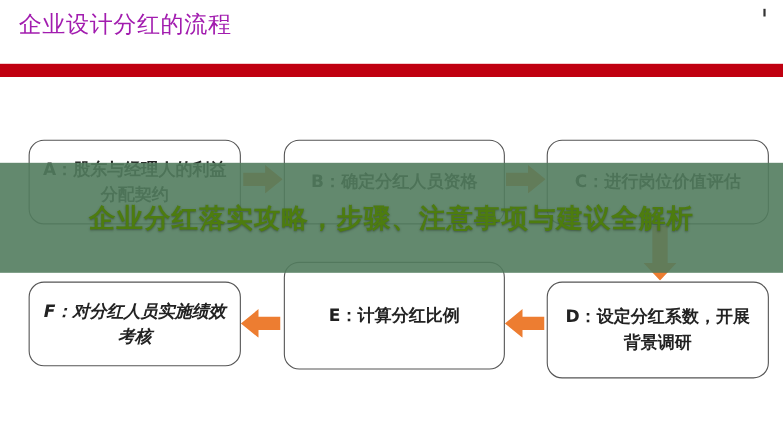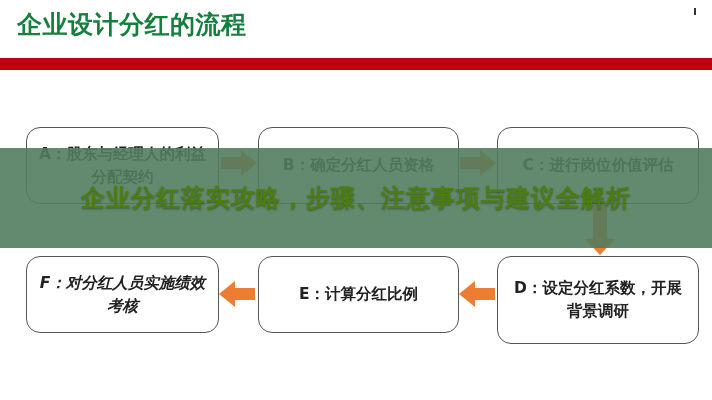--- a/index.html
+++ b/index.html
@@ -3,21 +3,21 @@
 <meta charset="utf-8">
 <style>
   html, body { margin: 0; padding: 0; }
   body {
     width: 712px; height: 400px; overflow: hidden; position: relative;
     background: #ffffff;
     font-family: "DejaVu Sans", "Liberation Sans", sans-serif;
   }
   .slide-title {
     position: absolute; left: 17px; top: 8px;
-    font-size: 25px; font-weight: bold; color: #15803d; letter-spacing: 0.5px;
+    font-size: 21px; font-weight: normal; color: #a21caf; letter-spacing: 0.5px;
   }
   .corner-mark {
     position: absolute; left: 694px; top: 8px; width: 2px; height: 7px; background: #333;
   }
   .red-bar {
     position: absolute; left: 0; top: 58px; width: 712px; height: 12px; background: #c00010;
   }
   .step-box {
     position: absolute; box-sizing: border-box;
     border: 1.3px solid #555; border-radius: 14px; background: #ffffff;
@@ -65,21 +65,21 @@
 <svg class="arrow-down" style="left:585px; top:205px;" width="30" height="50" viewBox="0 0 30 50">
   <polygon points="8,0 22,0 22,34 30,34 15,50 0,34 8,34" fill="#ed7d31"></polygon>
 </svg>
 
 <div class="step-box" style="left:26px; top:256px; width:193px; height:77px;font-style:italic;">
   <span class="step-text">F：对分红人员实施绩效考核</span>
 </div>
 <svg class="arrow-left" style="left:219px; top:281px;" width="36" height="26" viewBox="0 0 36 26">
   <polygon points="36,7 16,7 16,0 0,13 16,26 16,19 36,19" fill="#ed7d31"></polygon>
 </svg>
-<div class="step-box" style="left:258px; top:256px; width:201px; height:77px;align-items:center;">
+<div class="step-box" style="left:258px; top:238px; width:201px; height:98px;align-items:center;">
   <span class="step-text">E：计算分红比例</span>
 </div>
 <svg class="arrow-left" style="left:459px; top:281px;" width="36" height="26" viewBox="0 0 36 26">
   <polygon points="36,7 16,7 16,0 0,13 16,26 16,19 36,19" fill="#ed7d31"></polygon>
 </svg>
 <div class="step-box" style="left:497px; top:256px; width:202px; height:88px;">
   <span class="step-text">D：设定分红系数，开展背景调研</span>
 </div>
 
 <div class="overlay">

